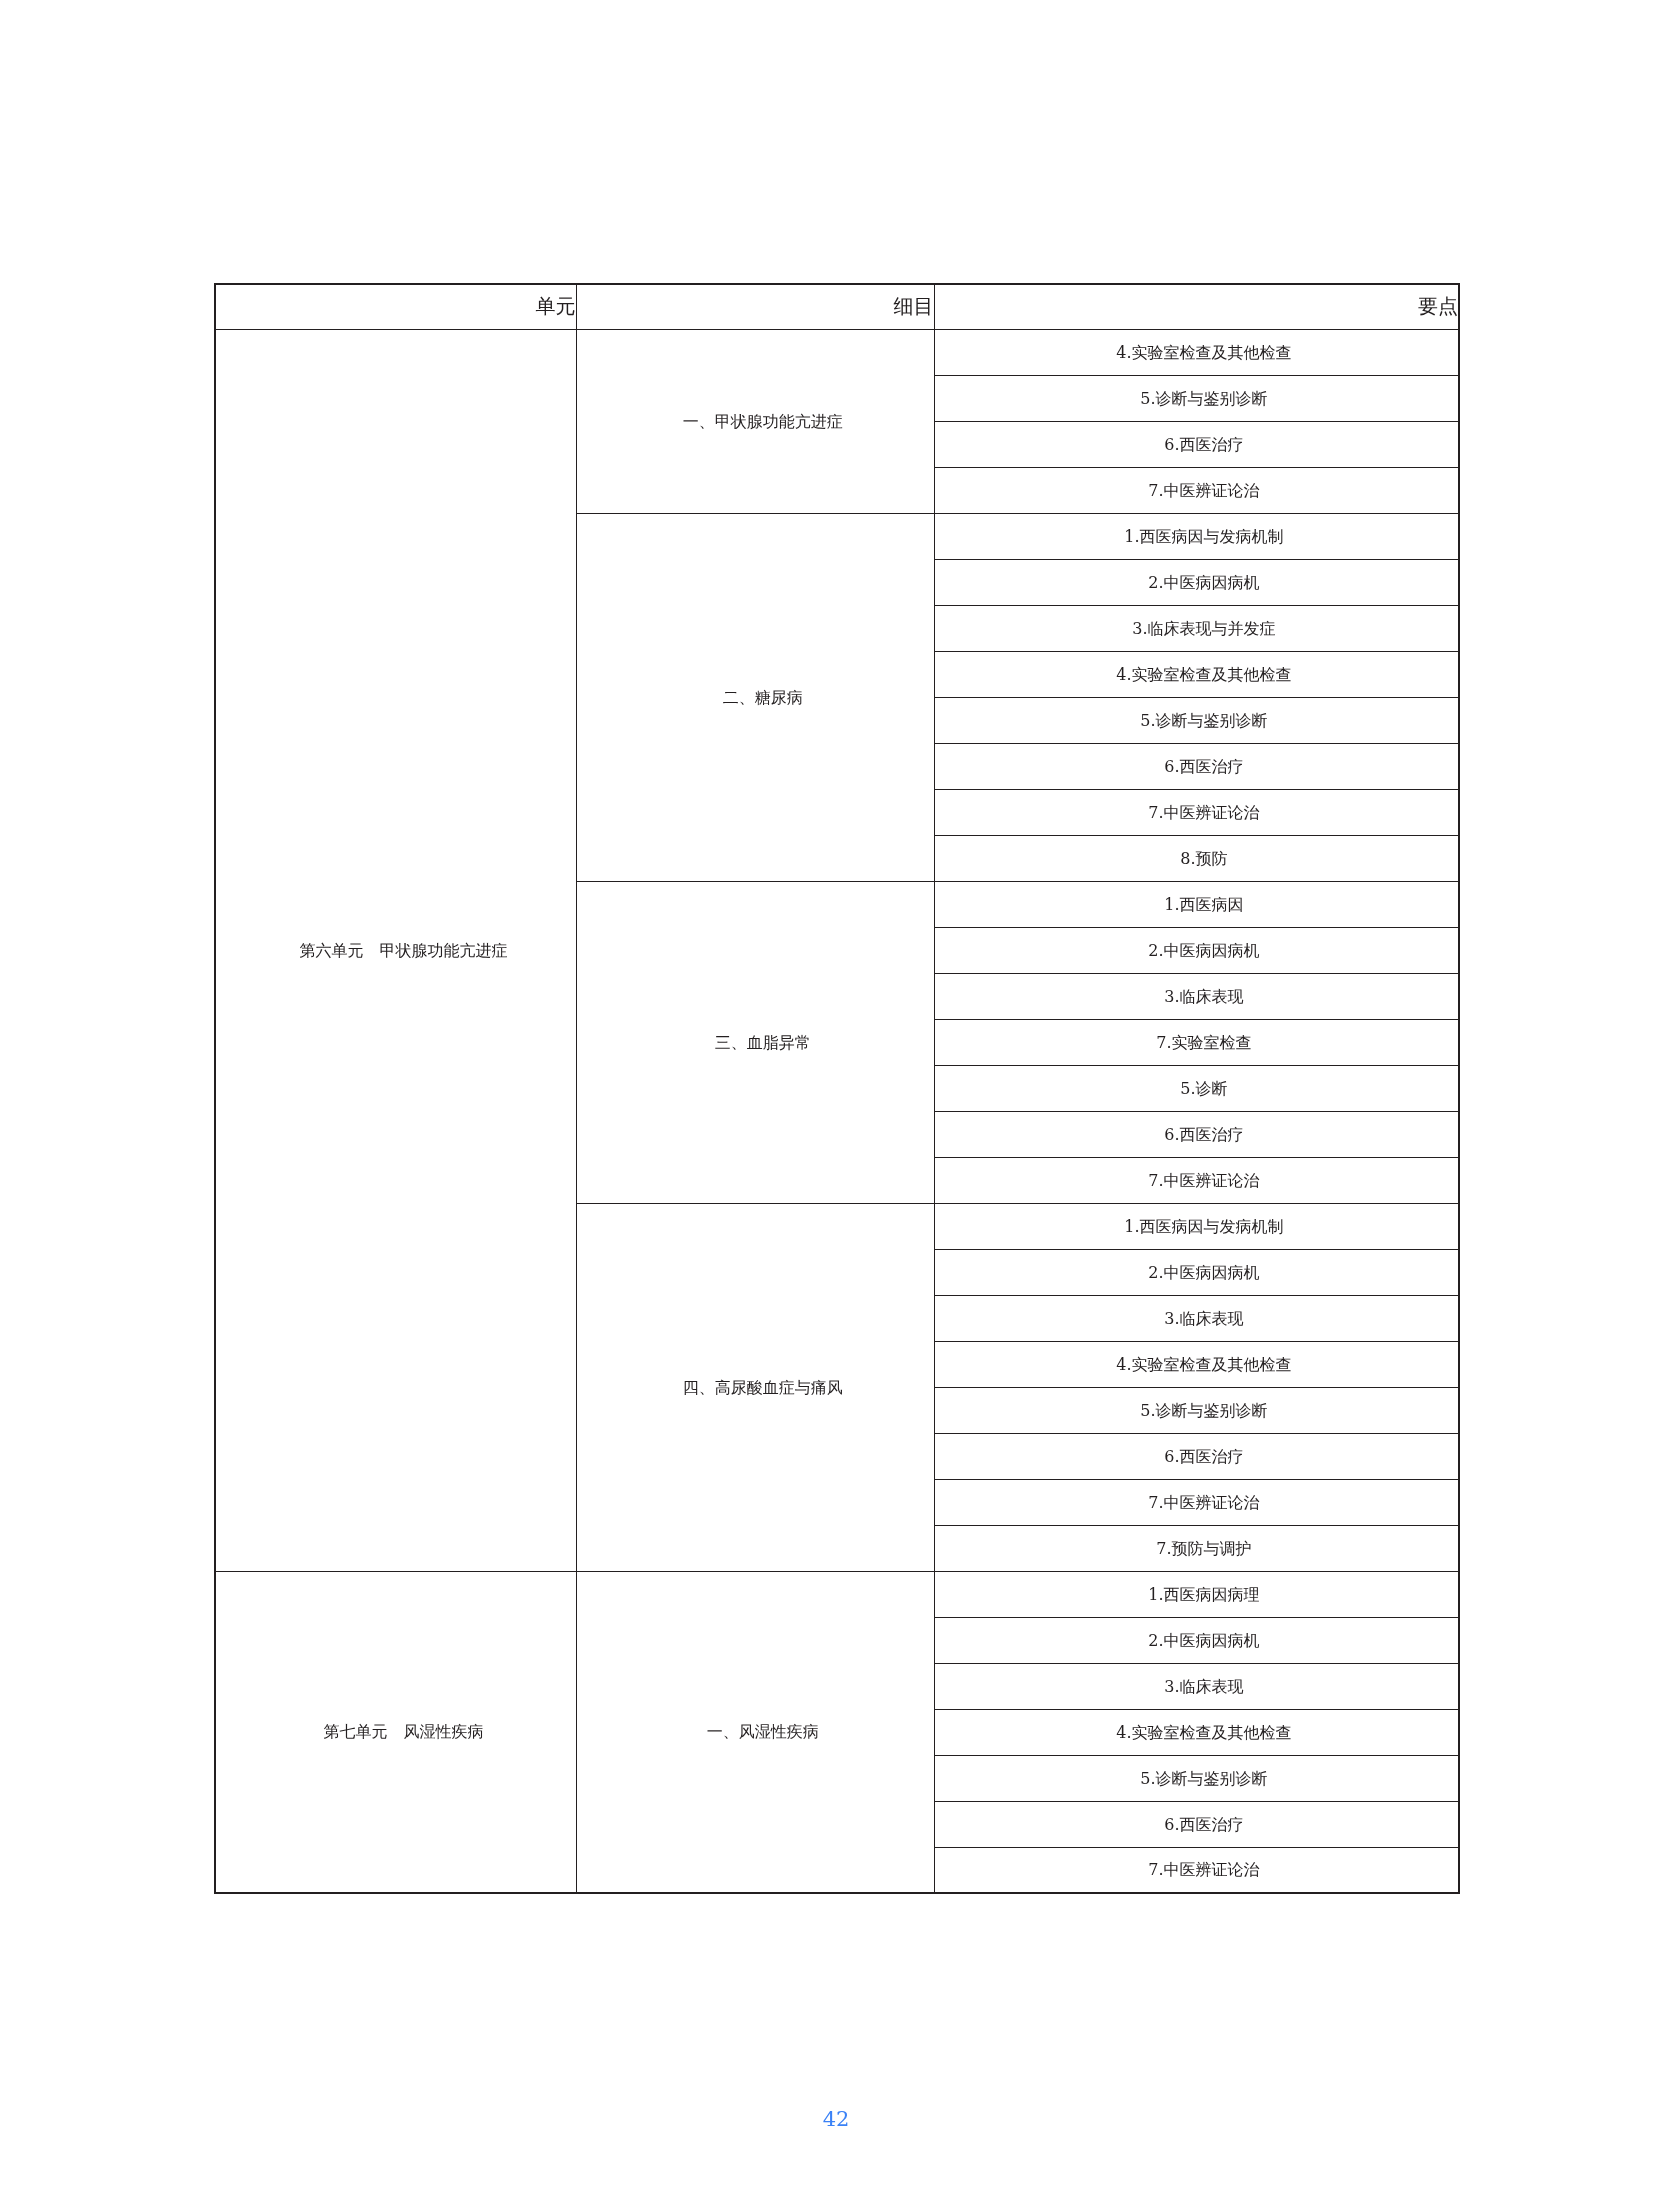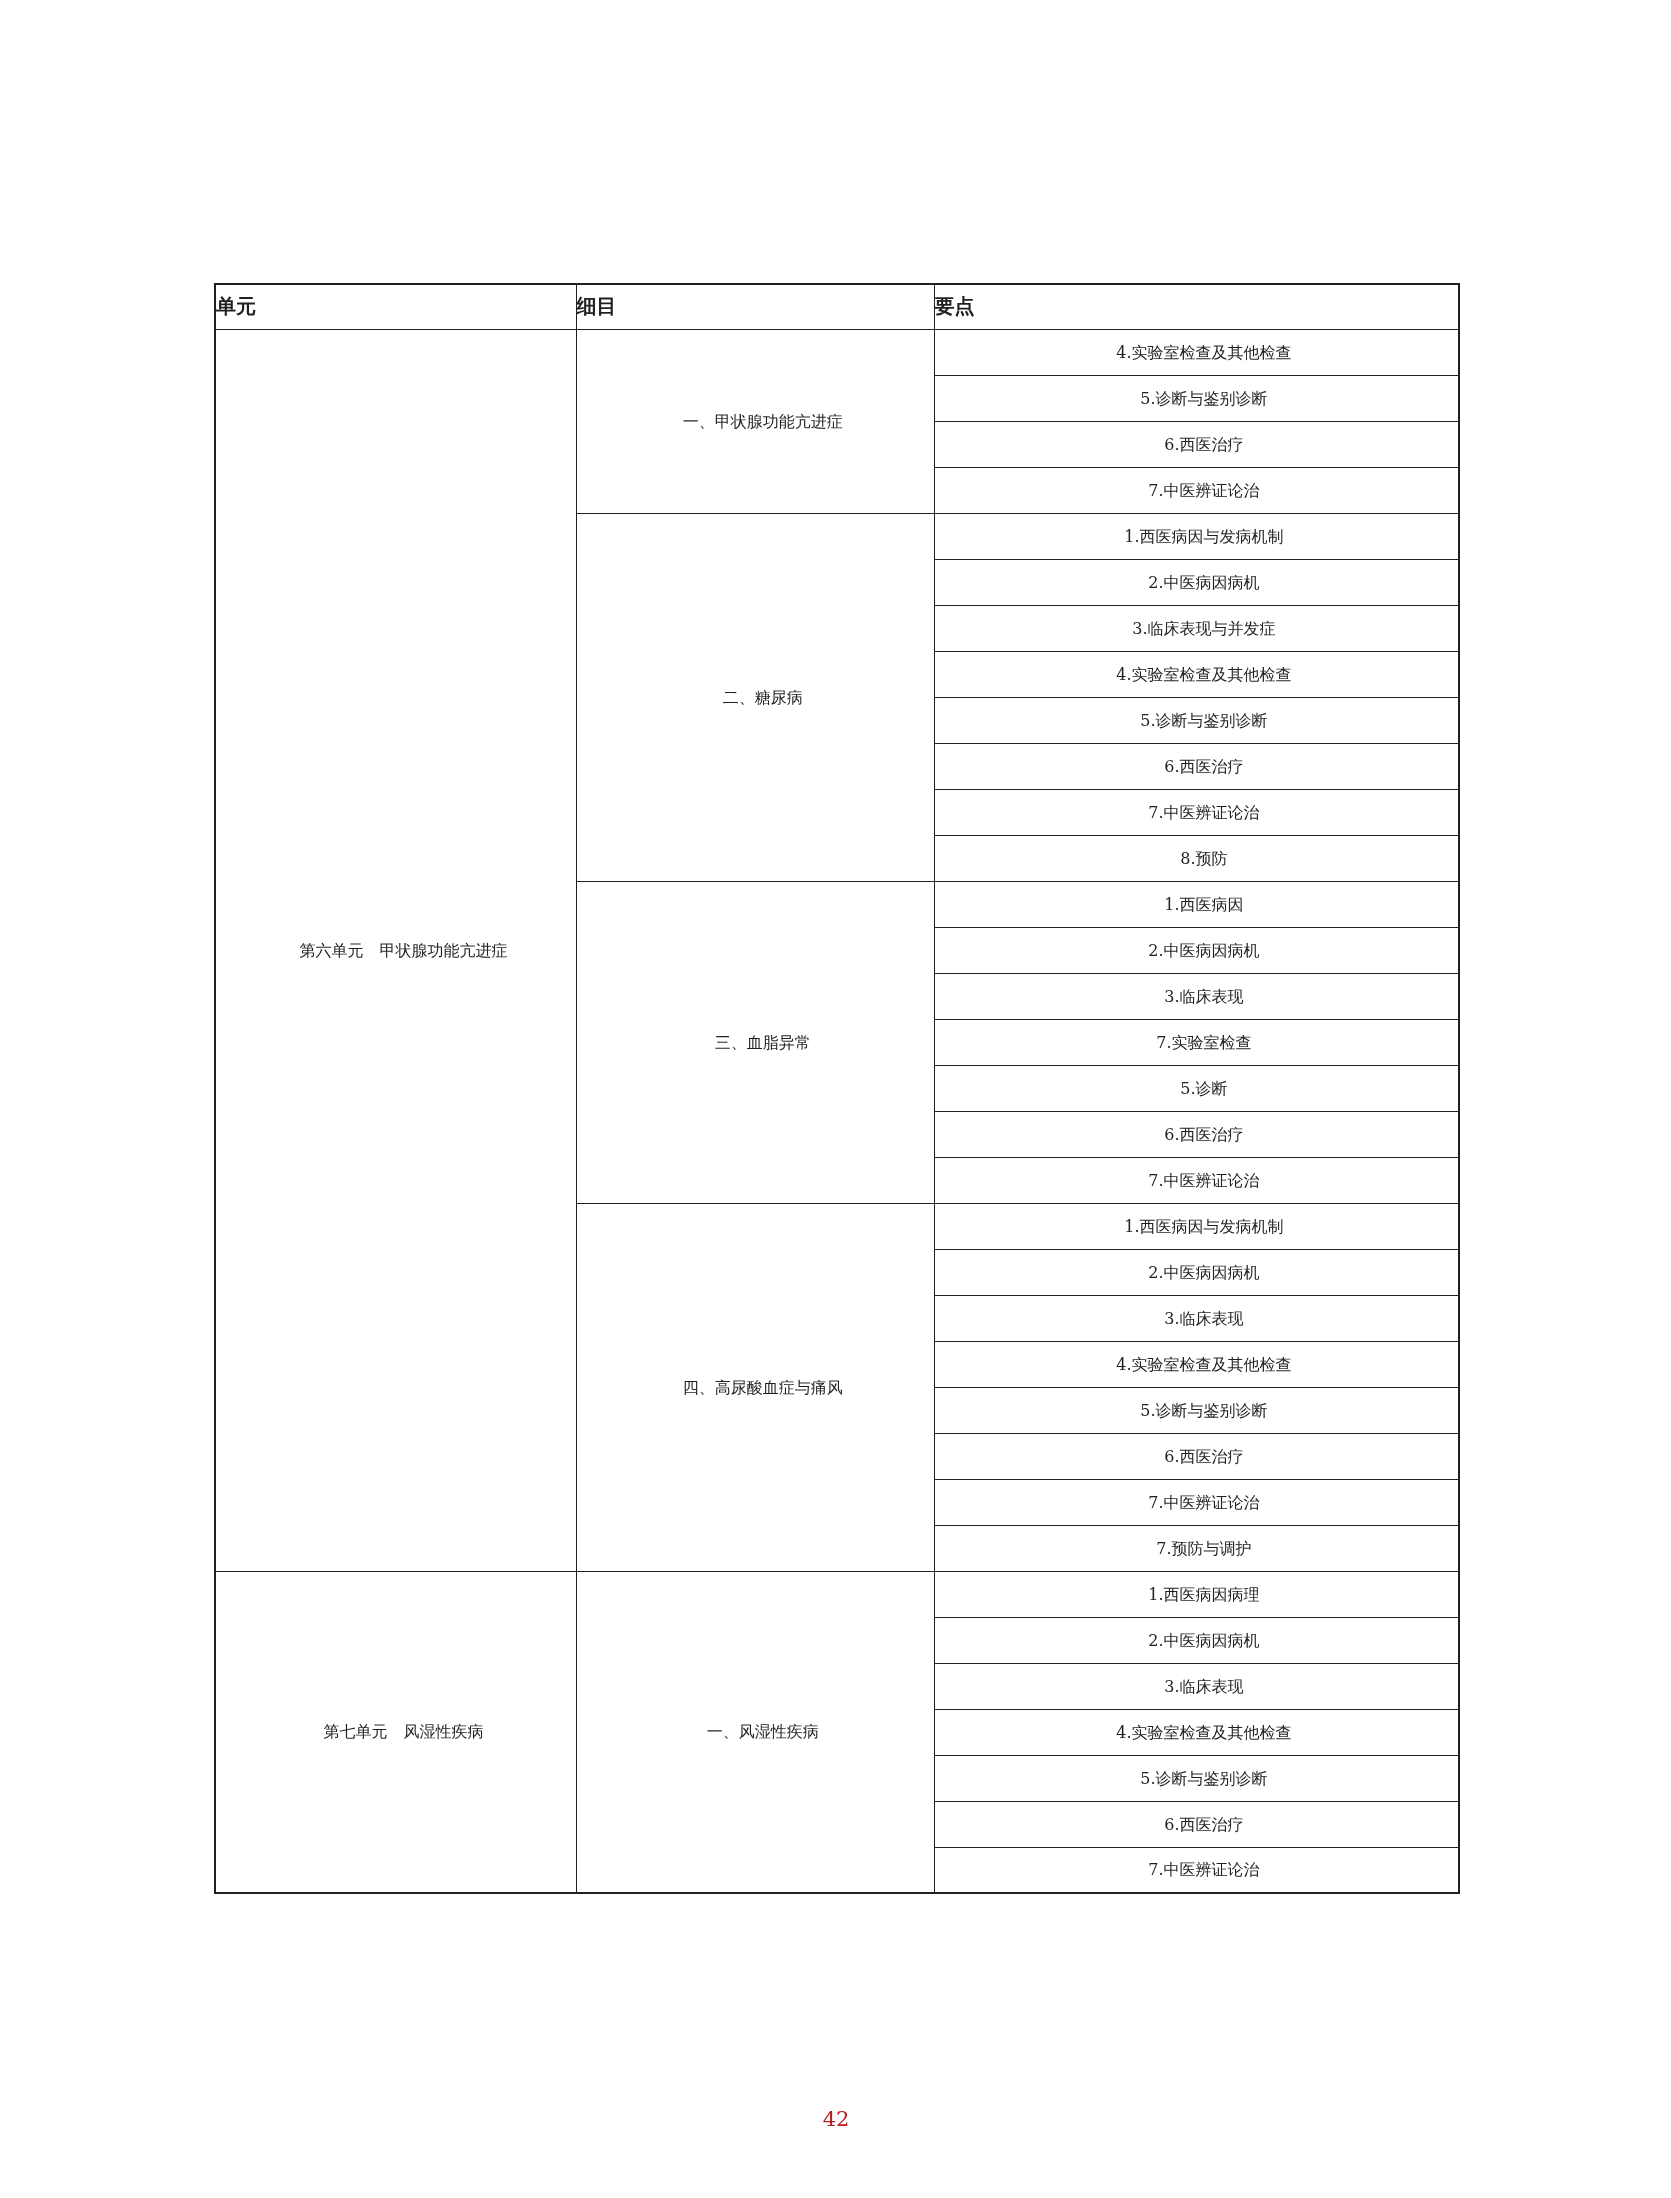--- a/index.html
+++ b/index.html
@@ -40,45 +40,45 @@
     text-align: center;
     font-size: 16px;
     line-height: 23px;
     white-space: nowrap;
     overflow: hidden;
   }
   table.syllabus { border: 2.9px solid #231f20; }
   table.syllabus thead th {
     height: 45px;
     box-sizing: border-box;
-    text-align: left;
+    text-align: right;
     padding: 0;
     font-family: "DejaVu Sans", "Liberation Sans", sans-serif;
-    font-weight: bold;
+    font-weight: normal;
     font-size: 20px;
     margin-left: 6px;
   }
   table.syllabus tbody td.point {
     height: 46px;
     box-sizing: border-box;
   }
   table.syllabus tbody td.unit,
   table.syllabus tbody td.item {
     vertical-align: middle;
   }
   .page-number {
     position: absolute;
     left: 0;
     width: 1672px;
     top: 2106px;
     text-align: center;
     font-size: 21px;
     line-height: 27px;
     font-family: "DejaVu Serif", "Liberation Serif", serif;
-    color: #b91c1c;
+    color: #3b82f6;
   }
 </style>
 </head>
 <body>
 
 <div class="page">
   <table class="syllabus">
     <colgroup>
       <col class="c1">
         <col class="c2">

